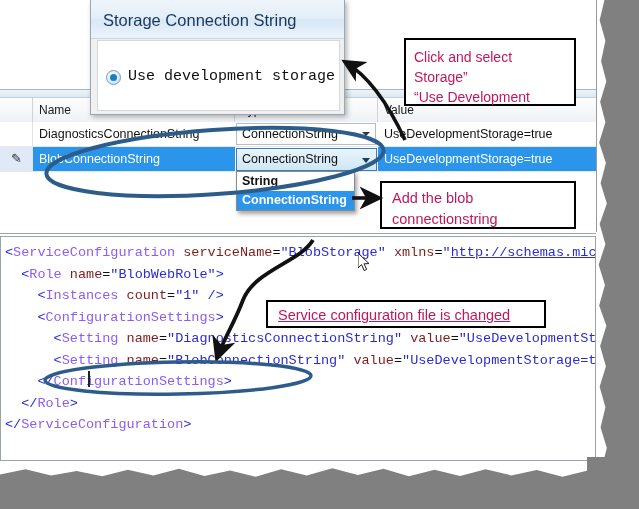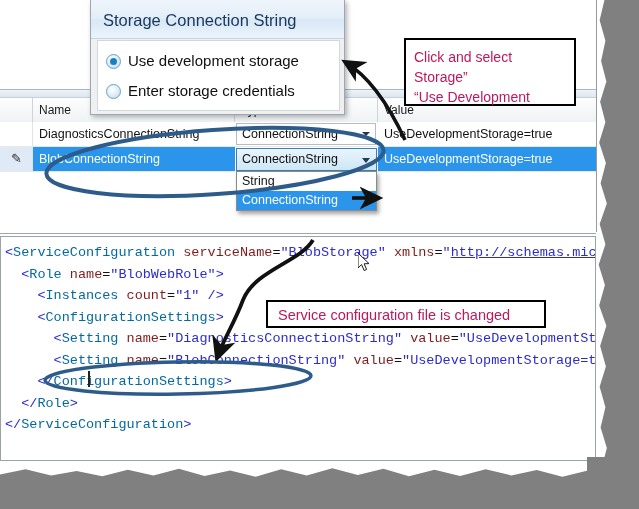--- a/index.html
+++ b/index.html
@@ -114,23 +114,23 @@
     background:linear-gradient(to bottom,#eaf4fb,#cde7f6);
     border:1px solid #3c7fb1;box-sizing:border-box;
     font-size:12.5px;line-height:21px;padding-left:5px;color:#111;z-index:12;
   }
   .combo-open .arrow{
     position:absolute;right:6px;top:9px;width:0;height:0;
     border-left:4px solid transparent;border-right:4px solid transparent;
     border-top:5px solid #1d3c55;
   }
   .combo-list{
-    position:absolute;left:236px;top:81px;width:141px;
+    position:absolute;left:236px;top:81px;width:119px;
     background:#ffffff;border:1px solid #8a8a8a;box-sizing:border-box;
-    z-index:14;box-shadow:2px 3px 4px rgba(0,0,0,.35);
+    z-index:14;box-shadow:2px 3px 4px rgba(0,0,0,.35);font-weight:bold;
   }
   .combo-item{
     height:19px;line-height:19px;font-size:12.5px;padding-left:5px;color:#111;
   }
   .combo-item.sel{background:#2a95ea;color:#ffffff;}
 
   
   .cursor{
     position:absolute;left:358px;top:163px;width:13px;height:20px;z-index:30;
   }
@@ -152,54 +152,54 @@
     overflow:hidden;white-space:nowrap;
   }
   .dialog-body{
     position:absolute;left:6px;top:40px;width:243px;height:71px;
     background:#ffffff;border:1px solid #d2d8de;box-sizing:border-box;
   }
   .radio-row{
     position:relative;height:30px;line-height:30px;padding-left:30px;
     font-size:15px;color:#101010;white-space:nowrap;
   }
-  .radio-row:first-child{margin-top:5px;}
+  .radio-row:first-child{margin-top:21px;font-family:Liberation Mono, monospace;}
   .radio{
     position:absolute;left:8px;top:8px;width:15px;height:15px;border-radius:50%;
     background:radial-gradient(circle at 40% 35%,#ffffff 0%,#dcecf7 55%,#b7d6ea 100%);
     border:1px solid #6d9fc0;box-sizing:border-box;
   }
   .radio.on::after{
     content:"";position:absolute;left:3px;top:3px;width:7px;height:7px;border-radius:50%;
     background:#1a7fc1;
   }
 
   
   .callout{
     position:absolute;background:#ffffff;border:2px solid #000000;
     box-sizing:border-box;color:#be185d;z-index:40;
   }
   .callout .line{white-space:nowrap;}
   #callout-click{left:404px;top:38px;width:172px;height:68px;padding:7px 0 0 8px;font-size:14px;line-height:20px;}
   #callout-add{left:380px;top:181px;width:196px;height:48px;padding:5px 0 0 10px;font-size:14.5px;line-height:21px;}
-  #callout-service{left:266px;top:300px;width:280px;height:28px;padding:0 0 0 10px;font-size:14.5px;line-height:26px;}
+  #callout-service{left:266px;top:300px;width:280px;height:28px;padding:0 0 0 10px;font-size:14.5px;line-height:26px;text-decoration:underline;}
 
   
   .code-panel{
     position:absolute;left:0;top:236px;width:596px;height:225px;
     background:#ffffff;border:1px solid #9aa2aa;box-sizing:border-box;
     z-index:4;overflow:hidden;
   }
   .code{
     position:absolute;left:4px;top:5px;width:620px;
     font-family:"Liberation Mono", monospace;
     font-size:13.5px;line-height:21.5px;
     white-space:pre;
   }
-  .tag{color:#0369a1;}
+  .tag{color:#8b5cf6;}
   .brk{color:#2b2bd0;}
   .attr{color:#7f1d1d;}
   .val{color:#2b2bd0;}
   .lnk{color:#2b2bd0;text-decoration:underline;}
   .eq{color:#111;}
 
   
   .caret{
     position:absolute;left:88px;top:371px;width:2px;height:16px;background:#222;z-index:16;
   }
@@ -263,24 +263,20 @@
     </div>
   </div>
 
   <div class="dialog">
     <div class="dialog-title">Storage Connection String</div>
     <div class="dialog-body">
       <div class="radio-row">
         <span class="radio on"></span>
         <span>Use development storage</span>
       </div>
-      <div class="radio-row">
-        <span class="radio"></span>
-        <span>Enter storage credentials</span>
-      </div>
     </div>
   </div>
 
   <div class="code-panel">
     <div class="code" id="code-area"><div><span></span><span class="brk">&lt;</span><span class="tag">ServiceConfiguration</span><span class="eq"> </span><span class="attr">serviceName</span><span class="eq">=</span><span class="val">"BlobStorage"</span><span class="eq"> </span><span class="attr">xmlns</span><span class="eq">=</span><span class="val">"</span><span class="lnk">http://schemas.microsoft.c</span></div><div><span>  </span><span class="brk">&lt;</span><span class="tag">Role</span><span class="eq"> </span><span class="attr">name</span><span class="eq">=</span><span class="val">"BlobWebRole"</span><span class="brk">&gt;</span></div><div><span>    </span><span class="brk">&lt;</span><span class="tag">Instances</span><span class="eq"> </span><span class="attr">count</span><span class="eq">=</span><span class="val">"1"</span><span class="brk"> /&gt;</span></div><div><span>    </span><span class="brk">&lt;</span><span class="tag">ConfigurationSettings</span><span class="brk">&gt;</span></div><div><span>      </span><span class="brk">&lt;</span><span class="tag">Setting</span><span class="eq"> </span><span class="attr">name</span><span class="eq">=</span><span class="val">"DiagnosticsConnectionString"</span><span class="eq"> </span><span class="attr">value</span><span class="eq">=</span><span class="val">"UseDevelopmentStorage=tr</span></div><div><span>      </span><span class="brk">&lt;</span><span class="tag">Setting</span><span class="eq"> </span><span class="attr">name</span><span class="eq">=</span><span class="val">"BlobConnectionString"</span><span class="eq"> </span><span class="attr">value</span><span class="eq">=</span><span class="val">"UseDevelopmentStorage=true"</span></div><div><span>    </span><span class="brk">&lt;/</span><span class="tag">ConfigurationSettings</span><span class="brk">&gt;</span></div><div><span>  </span><span class="brk">&lt;/</span><span class="tag">Role</span><span class="brk">&gt;</span></div><div><span></span><span class="brk">&lt;/</span><span class="tag">ServiceConfiguration</span><span class="brk">&gt;</span></div></div>
   </div>
   <div class="caret"></div>
   <div class="caret2"></div>
 
   <svg class="ink" viewBox="0 0 639 509">
@@ -303,20 +299,24 @@
 
     <path d="M313,240 C300,262 255,270 243,300 C234,324 224,338 217,358" fill="none" stroke="#111111" stroke-width="3.8" marker-end="url(#ah)"></path>
   </svg>
 
   <div class="callout" id="callout-click">
     <div class="line">Click and select</div>
     <div class="line">Storage”</div>
     <div class="line">“Use Development</div>
   </div>
 
+  <div class="callout" id="callout-add">
+    <div class="line">Add the blob</div>
+    <div class="line">connectionstring</div>
+  </div>
 
   <div class="callout" id="callout-service">
     <div class="line">Service configuration file is changed</div>
   </div>
 
   <div class="torn-right"></div>
   <div class="torn-bottom"></div>
   <div class="torn-corner"></div>
 </div>
 

